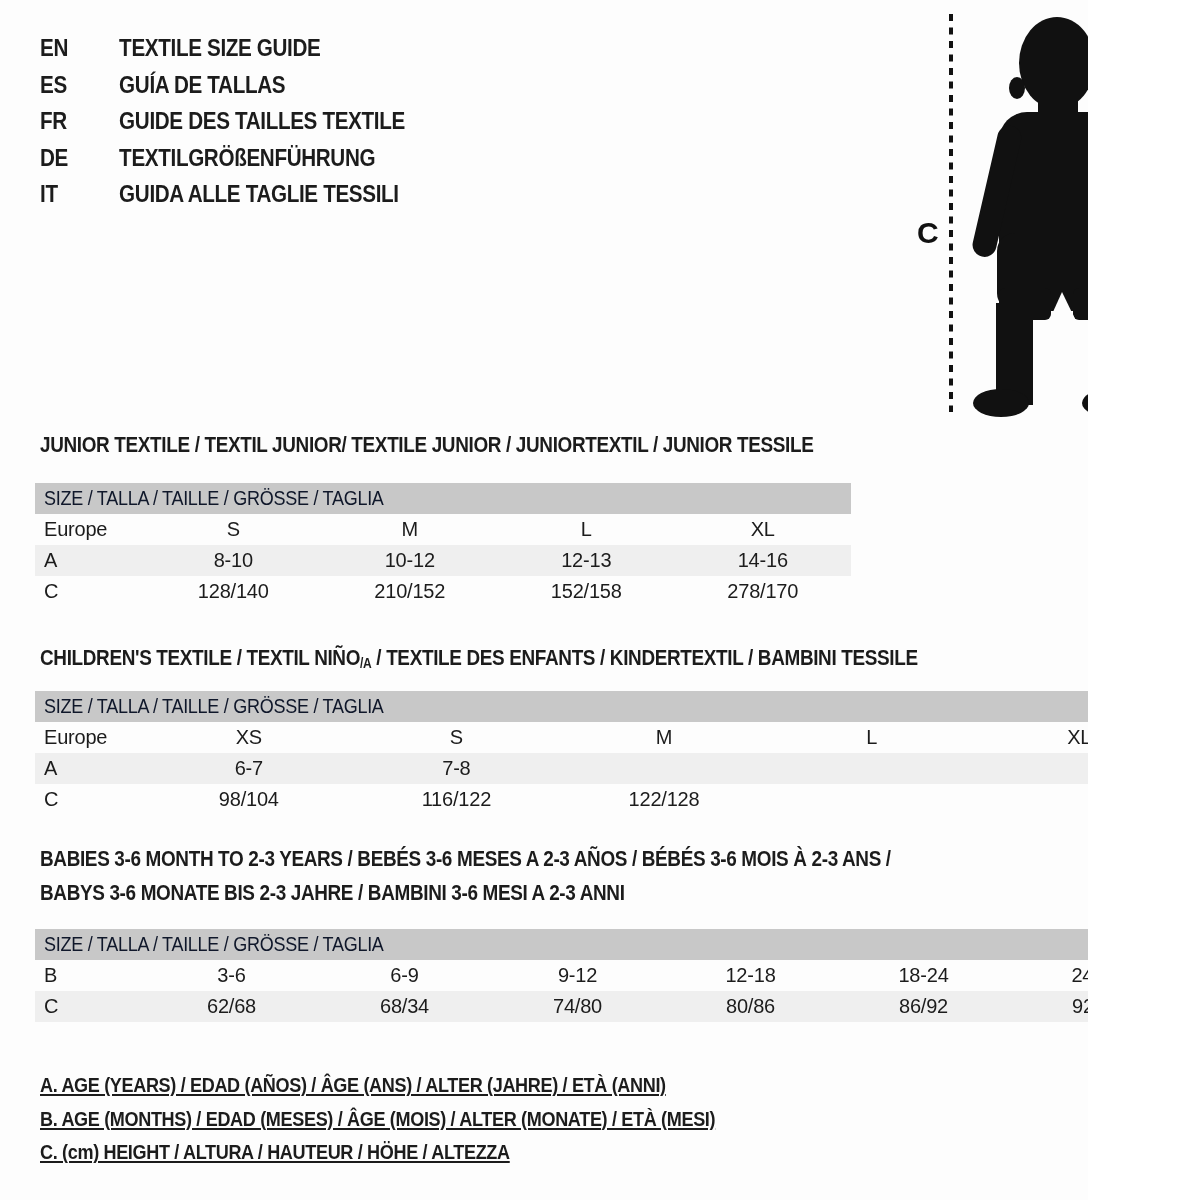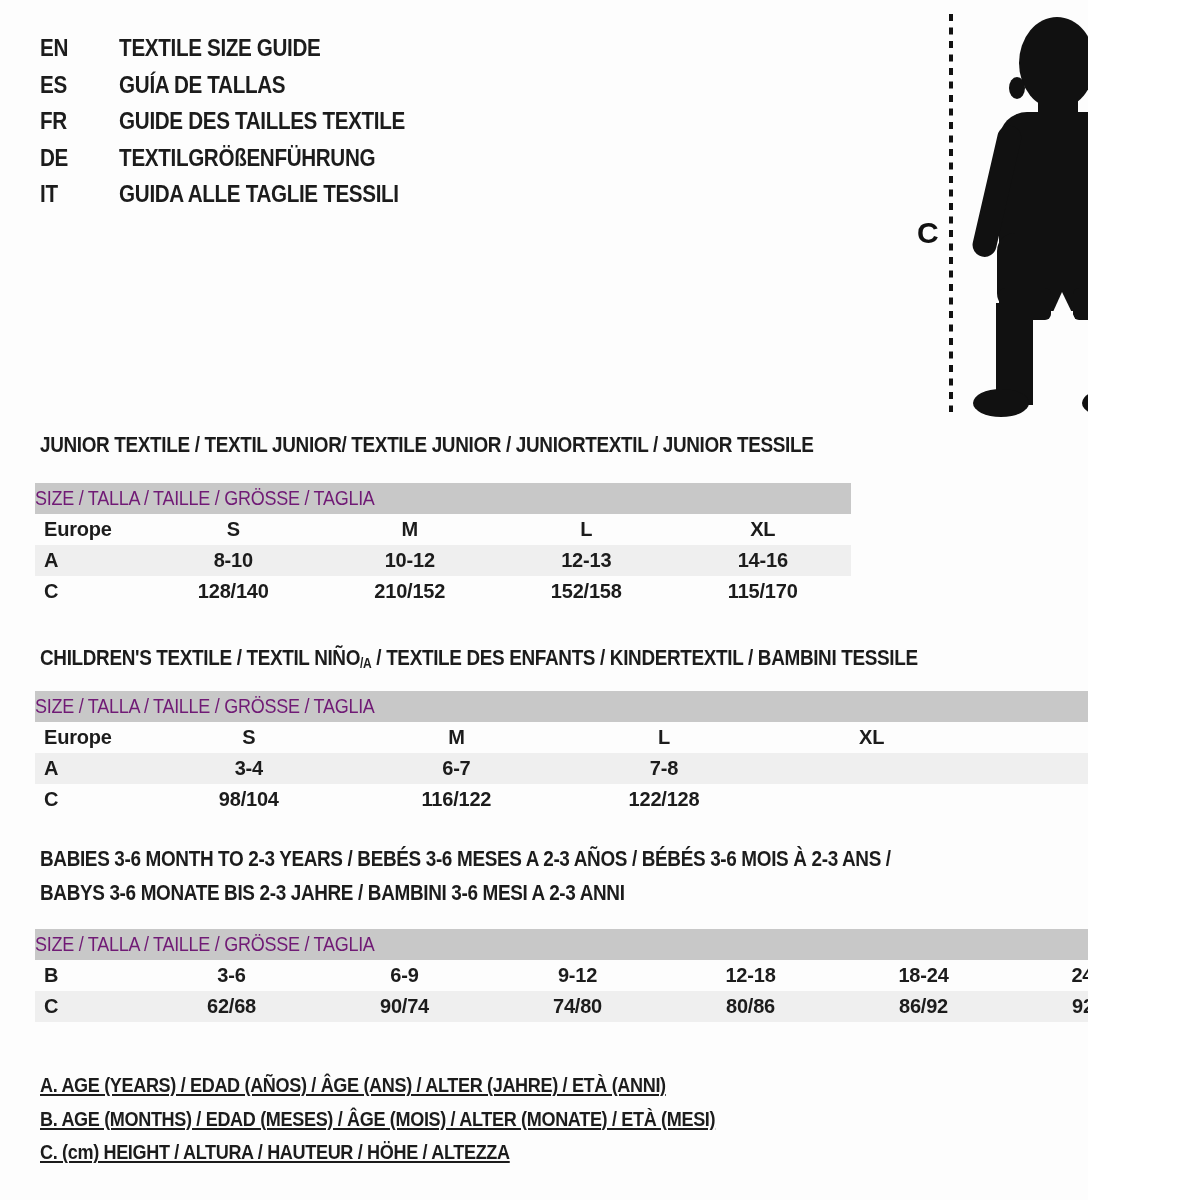--- a/index.html
+++ b/index.html
@@ -20,22 +20,22 @@
 
   
   .figure { position:absolute; left:900px; top:0; }
 
   
   .sec-heading { position:absolute; left:40px; font-size:22px; font-weight:700; line-height:26px; }
   .sub-sm { font-size:14px; vertical-align:baseline; position:relative; top:3px; }
 
   
   .table { position:absolute; left:35px; font-size:20px; letter-spacing:-0.2px; }
-  .thead { height:31px; line-height:31px; background:#c8c8c8; color:#701a75; }
-  .trow { display:grid; height:31px; line-height:31px; align-items:center;font-weight:bold; }
+  .thead { height:31px; line-height:31px; background:#c8c8c8; padding-left:9px; color:#0f172a; }
+  .trow { display:grid; height:31px; line-height:31px; align-items:center; }
   .trow.alt { background:#efefef; }
   .junior-table { width:816px; }
   .junior-table .trow { grid-template-columns:110px repeat(4,1fr); }
   .children-table { width:1148px; }
   .children-table .trow { grid-template-columns:110px repeat(5,1fr); }
   .babies-table { width:1148px; }
   .babies-table .trow { grid-template-columns:110px repeat(6,1fr); }
   .lab { padding-left:9px; text-align:left; }
   .cell { text-align:center; }
 
@@ -111,41 +111,41 @@
       <span class="cell">8-10</span>
       <span class="cell">10-12</span>
       <span class="cell">12-13</span>
       <span class="cell">14-16</span>
     </div>
     <div class="trow">
       <span class="lab">C</span>
       <span class="cell">128/140</span>
       <span class="cell">210/152</span>
       <span class="cell">152/158</span>
-      <span class="cell">115/170</span>
+      <span class="cell">278/170</span>
     </div>
   </div>
 
   <div class="sec-heading cond" style="top:645px">
     <span>CHILDREN'S TEXTILE / TEXTIL NIÑO</span><span class="sub-sm">/A</span><span> / TEXTILE DES ENFANTS / KINDERTEXTIL / BAMBINI TESSILE</span>
   </div>
   <div class="table children-table" style="top:691px">
     <div class="thead">
       <span class="cond-in">SIZE / TALLA / TAILLE / GRÖSSE / TAGLIA</span>
     </div>
     <div class="trow">
       <span class="lab">Europe</span>
+      <span class="cell">XS</span>
       <span class="cell">S</span>
       <span class="cell">M</span>
       <span class="cell">L</span>
       <span class="cell">XL</span>
     </div>
     <div class="trow alt">
       <span class="lab">A</span>
-      <span class="cell">3-4</span>
       <span class="cell">6-7</span>
       <span class="cell">7-8</span>
     </div>
     <div class="trow">
       <span class="lab">C</span>
       <span class="cell">98/104</span>
       <span class="cell">116/122</span>
       <span class="cell">122/128</span>
     </div>
   </div>
@@ -161,21 +161,21 @@
       <span class="cell">3-6</span>
       <span class="cell">6-9</span>
       <span class="cell">9-12</span>
       <span class="cell">12-18</span>
       <span class="cell">18-24</span>
       <span class="cell">24-36</span>
     </div>
     <div class="trow alt">
       <span class="lab">C</span>
       <span class="cell">62/68</span>
-      <span class="cell">90/74</span>
+      <span class="cell">68/34</span>
       <span class="cell">74/80</span>
       <span class="cell">80/86</span>
       <span class="cell">86/92</span>
       <span class="cell">92/98</span>
     </div>
   </div>
 
   <div class="legend">
     <div class="legend-line cond">A. AGE (YEARS) / EDAD (AÑOS) / ÂGE (ANS) / ALTER (JAHRE) / ETÀ (ANNI)</div>
     <div class="legend-line cond">B. AGE (MONTHS) / EDAD (MESES) / ÂGE (MOIS) / ALTER (MONATE) / ETÀ (MESI)</div>

